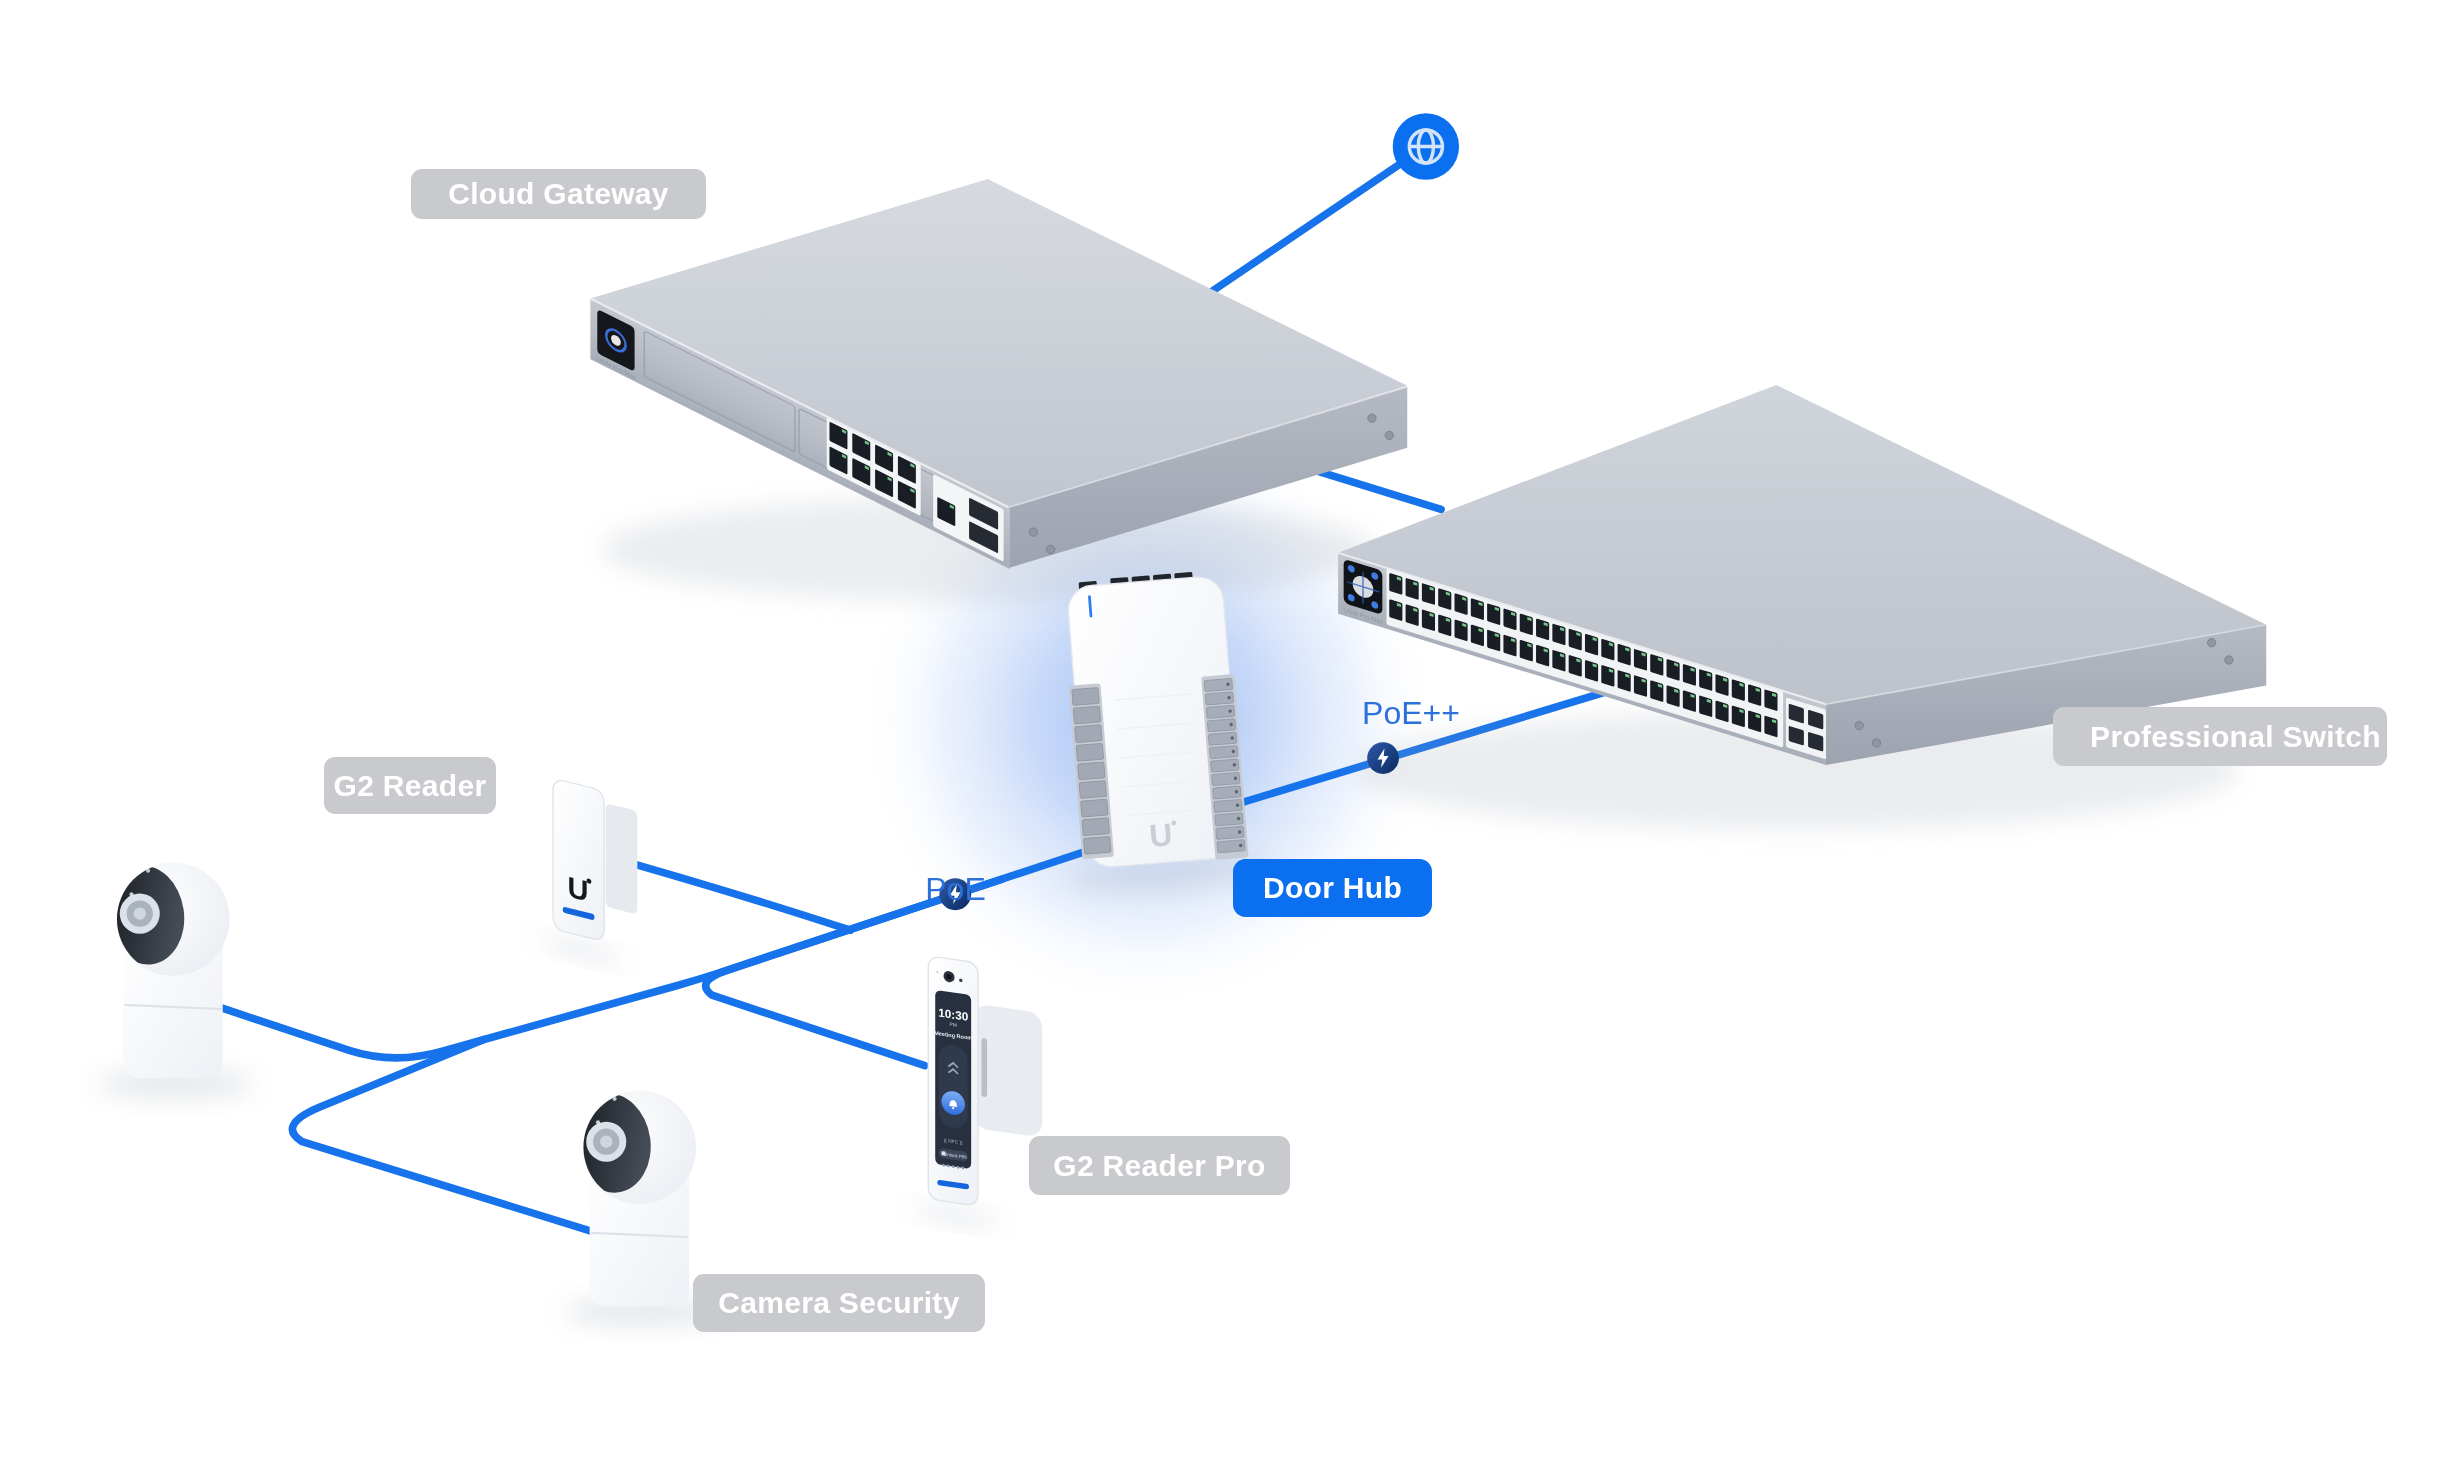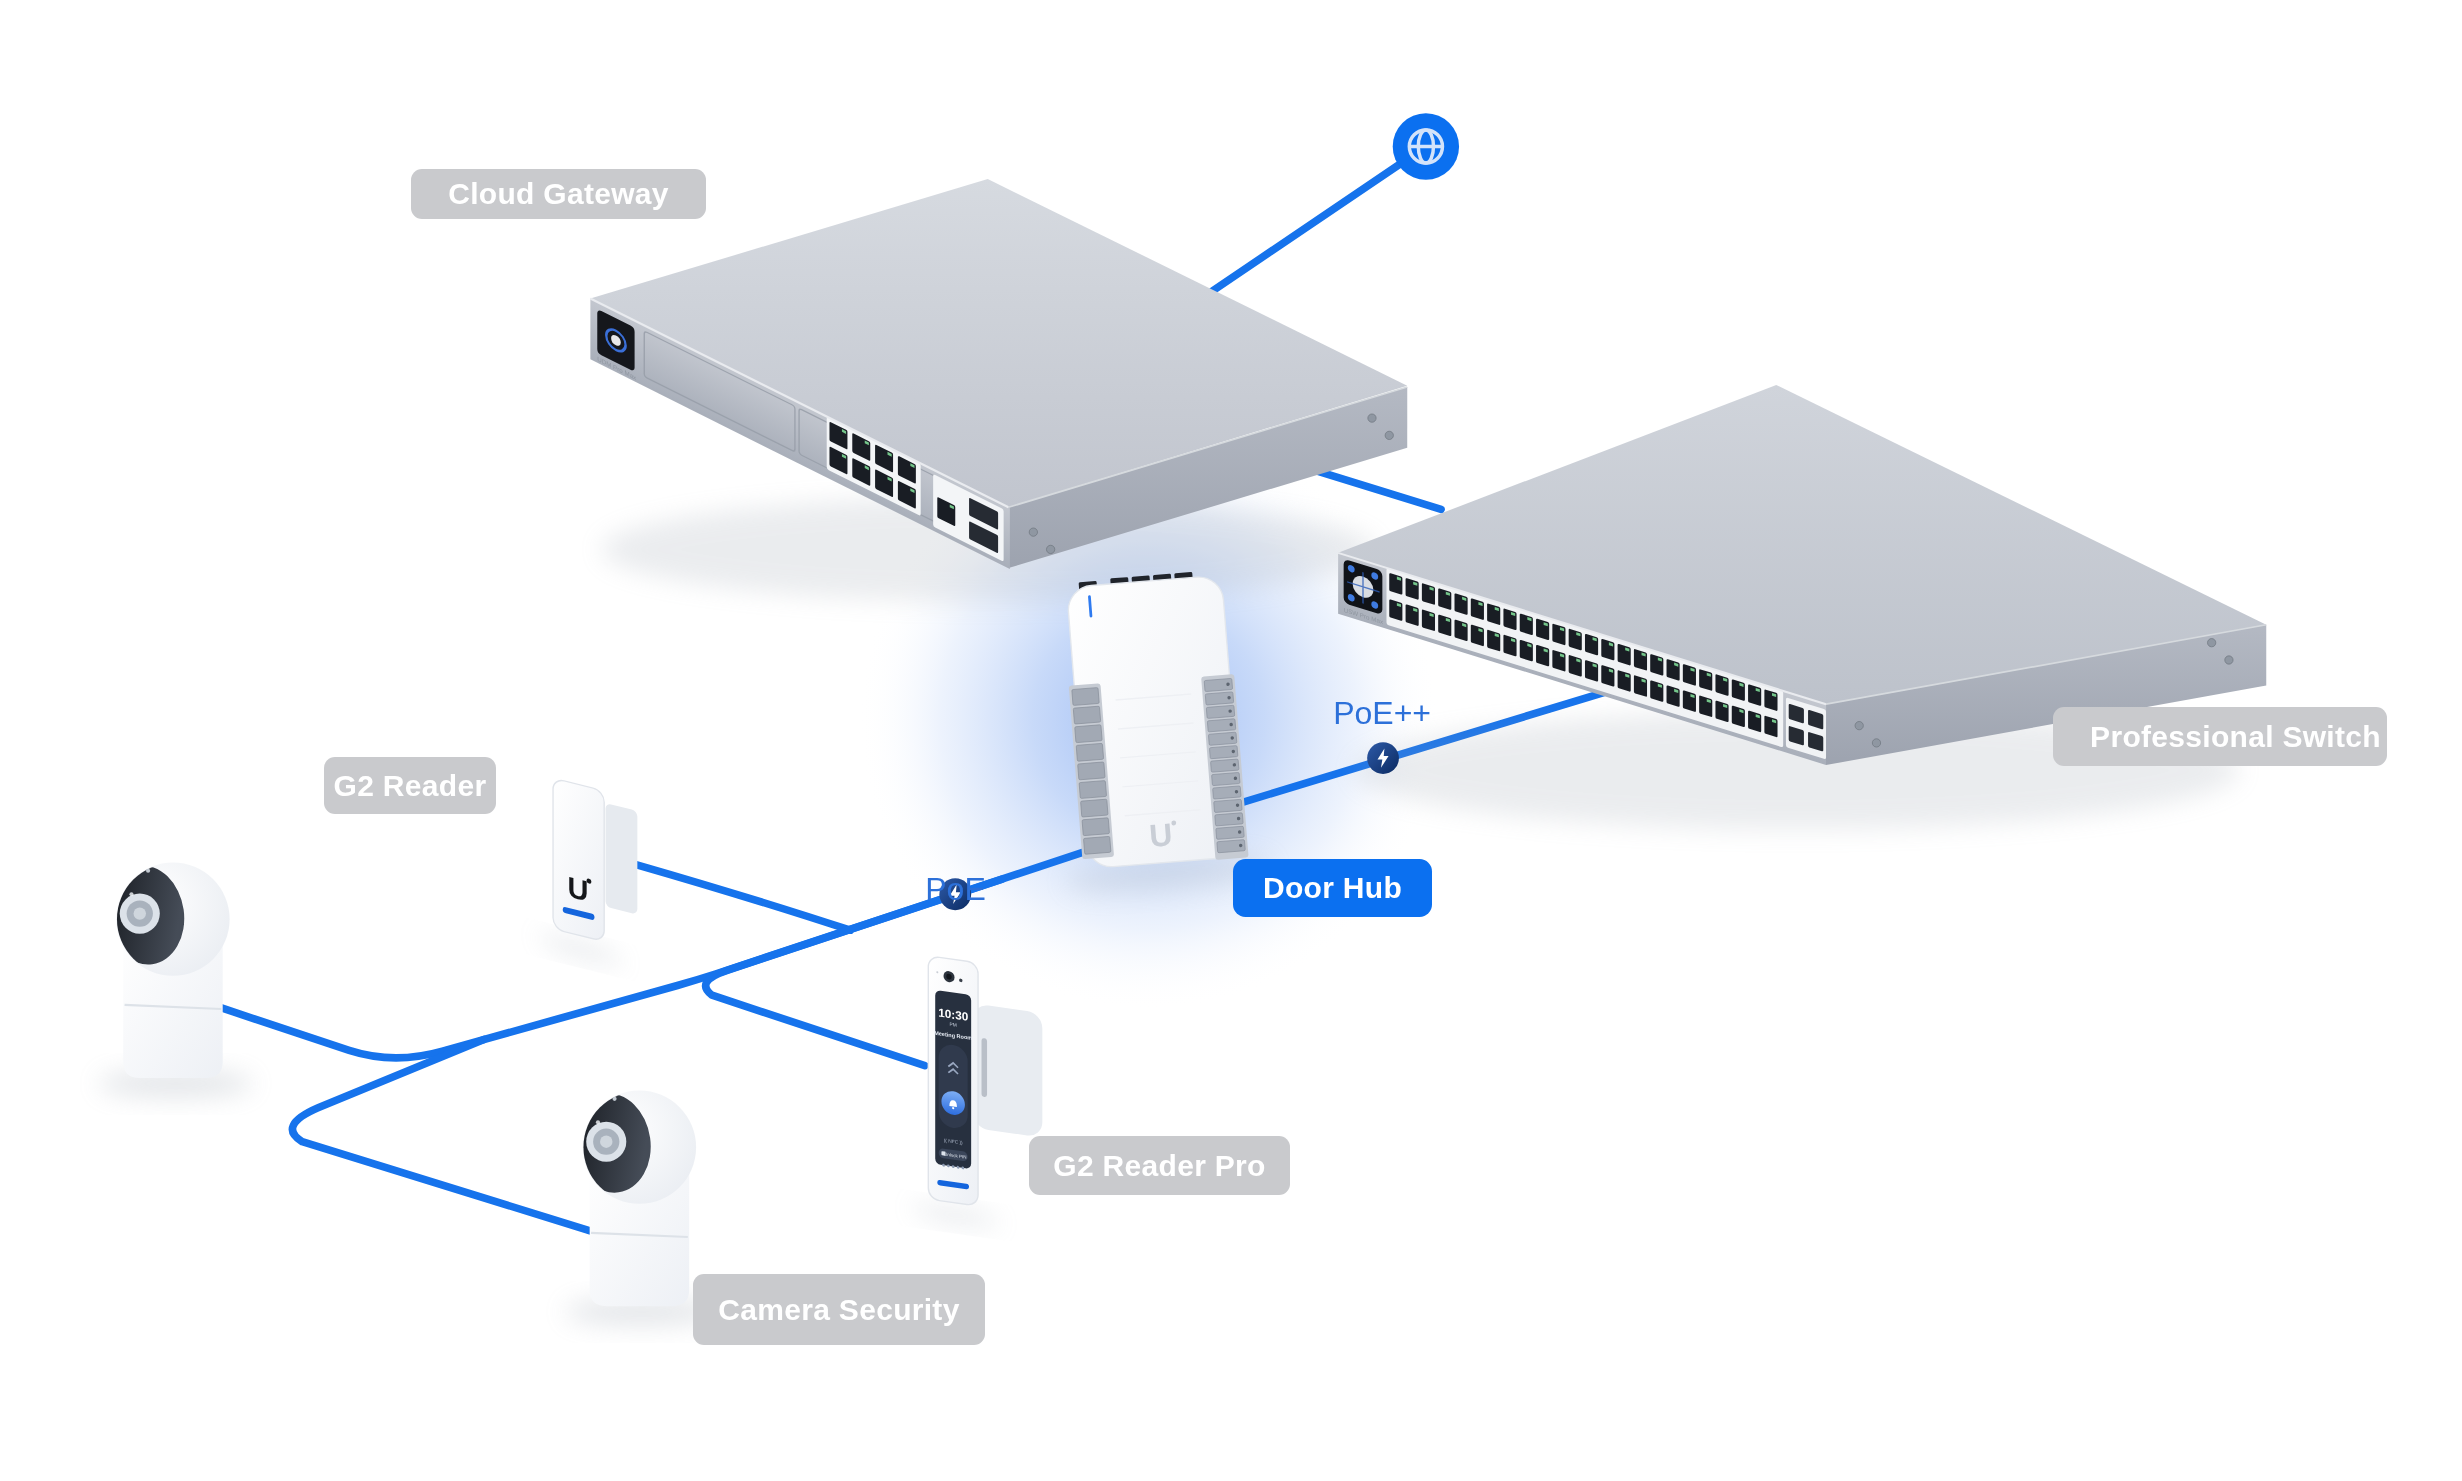--- a/index.html
+++ b/index.html
@@ -6,24 +6,24 @@
   body{width:2462px;height:1481px;overflow:hidden;font-family:"Liberation Sans",sans-serif;}
   .stage{position:relative;width:2462px;height:1481px;background:#ffffff;}
   svg.scene{position:absolute;left:0;top:0;}
   .pill{position:absolute;display:flex;align-items:center;justify-content:center;
         background:#c9cacd;color:#ffffff;font-weight:700;font-size:30px;
         border-radius:11px;letter-spacing:0.3px;white-space:nowrap;}
   #lbl-cloud-gateway{left:411px;top:169px;width:295px;height:50px;}
   #lbl-professional-switch{left:2053px;top:707px;width:303px;height:59px;padding-left:31px;}
   #lbl-g2-reader{left:324px;top:757px;width:172px;height:57px;}
   #lbl-g2-reader-pro{left:1029px;top:1136px;width:261px;height:59px;}
-  #lbl-camera-security{left:693px;top:1274px;width:292px;height:71px;}
+  #lbl-camera-security{left:693px;top:1274px;width:292px;height:58px;}
   #lbl-door-hub{left:1233px;top:859px;width:199px;height:58px;background:#0b70f0;border-radius:12.4px;}
   .poe-label{position:absolute;color:#2c70d9;font-weight:500;font-size:32px;text-align:center;}
-  #poe-plus{left:1293px;top:695px;width:138px;text-align:right;}
+  #poe-plus{left:1342px;top:695px;width:138px;}
   #poe{left:907px;top:832px;width:97px;margin-top:39px;}
 </style>
 </head>
 <body>
 
 <div class="stage">
 
 <svg class="scene" id="scene" width="2462" height="1481" viewBox="0 0 3562 2143">
   <defs>
     <linearGradient id="gTop" x1="0" y1="0" x2="0" y2="1">

